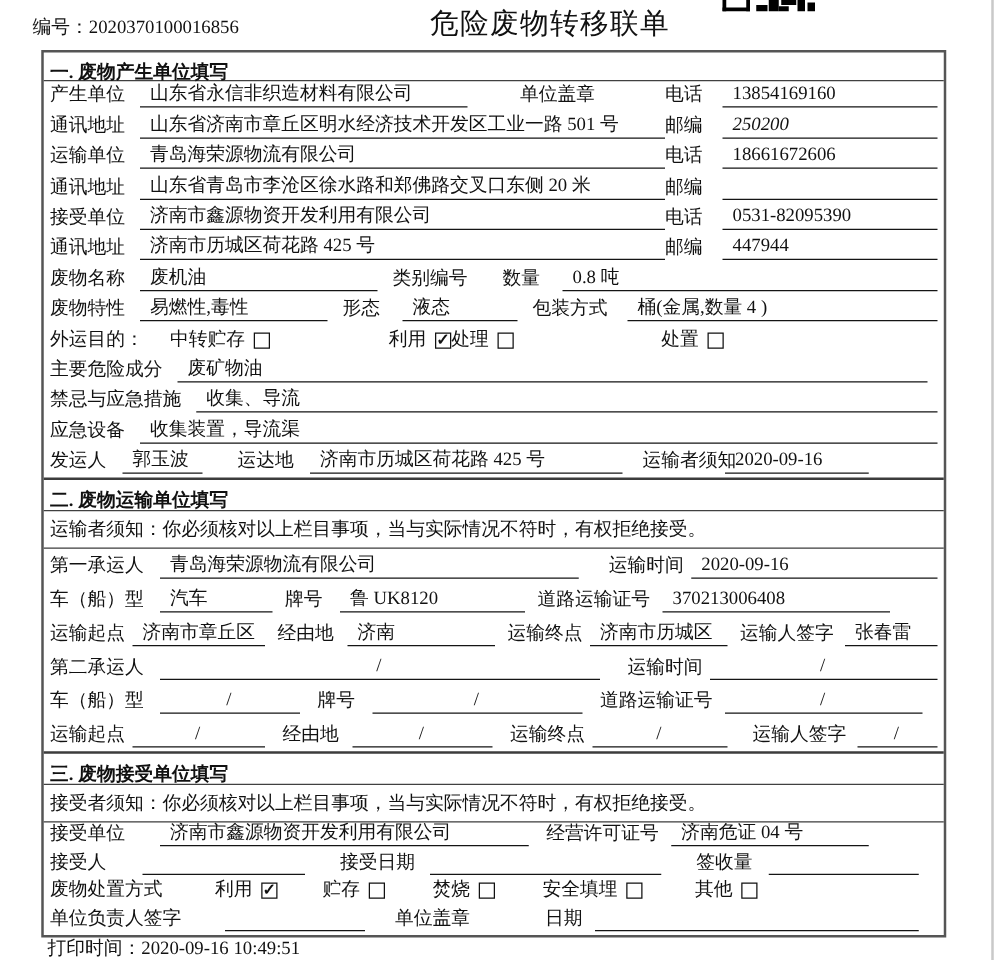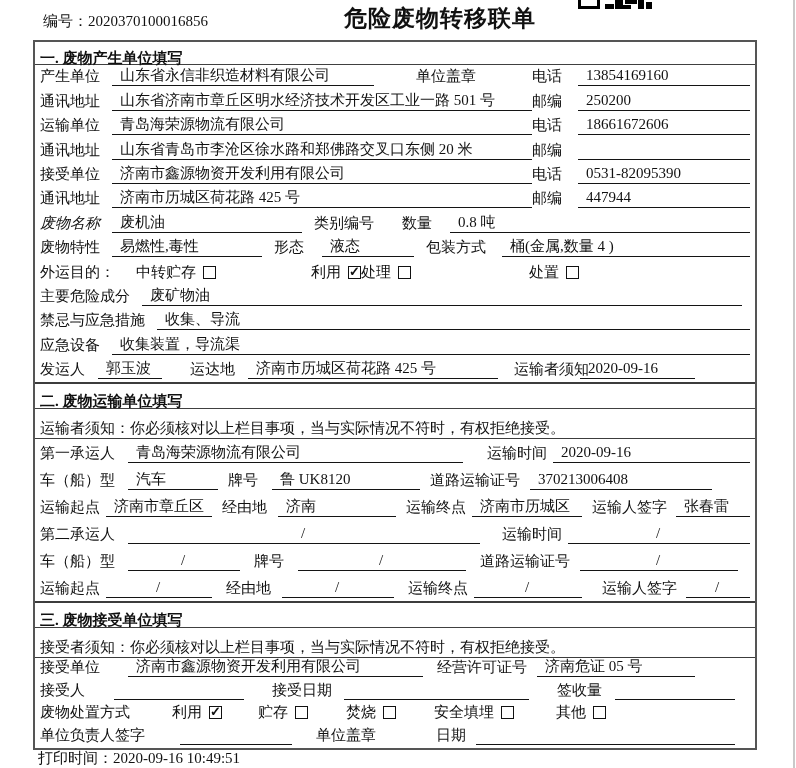--- a/index.html
+++ b/index.html
@@ -1,23 +1,23 @@
 <!DOCTYPE html>
 <html><head>
 <meta charset="utf-8">
 <style>
   * { margin:0; padding:0; box-sizing:border-box; }
   html,body { width:796px; height:768px; background:#fff; overflow:hidden; position:relative;
     font-family:"Liberation Serif","DejaVu Serif",serif; color:#111; }
   .page-edge { position:absolute; left:793px; top:0; width:2px; height:768px; background:#c9c9c9; }
 
   .doc-header { position:absolute; left:0; top:0; width:796px; height:40px; }
-  .serial { position:absolute; left:43px; top:12px; font-size:15px; white-space:nowrap; }
+  .serial { position:absolute; left:26px; top:12px; font-size:15px; white-space:nowrap; }
   .title { position:absolute; left:0; top:3px; width:100%; text-align:center; padding-left:84px;
-    font-size:23px; font-weight:bold; letter-spacing:1px; }
+    font-size:23px; font-weight:normal; letter-spacing:1px; }
   .qr { position:absolute; left:578px; top:0; width:74px; height:10px; }
   .qr div { position:absolute; background:#000; }
   .qr .q0 { left:0; top:0; width:22px; height:9px; background:transparent;
     border:3px solid #000; border-top:none; }
   .qr .q1 { left:27px; top:4px; width:9px; height:5px; }
   .qr .q2 { left:37px; top:0;  width:8px; height:9px; }
   .qr .q3 { left:47px; top:0;  width:12px; height:4px; }
   .qr .q4 { left:45px; top:5px; width:8px; height:4px; }
   .qr .q5 { left:60px; top:0;  width:6px; height:9px; }
   .qr .q6 { left:68px; top:2px; width:6px; height:7px; }
@@ -25,21 +25,21 @@
   .form { position:absolute; left:33px; top:40px; width:724px; border:2px solid #555; background:#fff; }
   .sec2, .sec3 { border-top:2px solid #3c3c3c; }
   .sec-h { font-weight:bold; font-size:15px; line-height:19px; height:23px; padding:7px 5px;
     border-bottom:1px solid #404040; white-space:nowrap; }
   .sec2 .sec-h, .sec3 .sec-h { height:25px; line-height:21px; }
 
   .row { display:flex; align-items:flex-end; padding:0 5px 3px 5px; overflow:hidden; }
   .sec1 .row { height:24.4px; }
   .sec2 .row { height:27px; }
   .sec3 .row { height:22.4px; }
-  .row.note { height:30px; align-items:flex-end; border-bottom:1px solid #3c3c3c; padding-bottom:0; }
+  .row.note { height:30px; align-items:center; border-bottom:1px solid #3c3c3c; padding-bottom:0; }
   .row.note .lab { font-size:15px; }
 
   .lab, .txt { white-space:nowrap; font-size:15px; line-height:20px; flex-shrink:0; }
   .fld { border-bottom:1px solid #141414; font-size:15px; line-height:19px; height:20px;
     padding:0 2px 0 8px; white-space:nowrap; flex-shrink:0; overflow:visible; }
   .fld.ctr { text-align:center; padding-left:0; }
 
   .chk { display:flex; align-items:flex-end; flex-shrink:0; }
   .chklab { font-size:15px; line-height:20px; white-space:nowrap; }
   .box { width:13px; height:13px; border:1.5px solid #111; margin-left:7px; margin-bottom:3px;
@@ -71,21 +71,21 @@
         <span class="lab" style="width: 72px;">产生单位</span>
         <span class="fld" style="width: 262px;">山东省永信非织造材料有限公司</span>
         <span class="txt" style="margin-left: 42px;">单位盖章</span>
         <span class="lab" style="width: 46px; margin-left: auto;">电话</span>
         <span class="fld" style="width: 172px;">13854169160</span>
       </div>
       <div class="row">
         <span class="lab" style="width: 72px;">通讯地址</span>
         <span class="fld" style="width: 420px;">山东省济南市章丘区明水经济技术开发区工业一路 501 号</span>
         <span class="lab" style="width: 46px; margin-left: auto;">邮编</span>
-        <span class="fld" style="width: 172px;">250200</span>
+        <span class="fld" style="width: 172px; font-style: italic;">250200</span>
       </div>
       <div class="row">
         <span class="lab" style="width: 72px;">运输单位</span>
         <span class="fld" style="width: 420px;">青岛海荣源物流有限公司</span>
         <span class="lab" style="width: 46px; margin-left: auto;">电话</span>
         <span class="fld" style="width: 172px;">18661672606</span>
       </div>
       <div class="row">
         <span class="lab" style="width: 72px;">通讯地址</span>
         <span class="fld" style="width: 420px;">山东省青岛市李沧区徐水路和郑佛路交叉口东侧 20 米</span>
@@ -98,21 +98,21 @@
         <span class="lab" style="width: 46px; margin-left: auto;">电话</span>
         <span class="fld" style="width: 172px;">0531-82095390</span>
       </div>
       <div class="row">
         <span class="lab" style="width: 72px;">通讯地址</span>
         <span class="fld" style="width: 420px;">济南市历城区荷花路 425 号</span>
         <span class="lab" style="width: 46px; margin-left: auto;">邮编</span>
         <span class="fld" style="width: 172px;">447944</span>
       </div>
       <div class="row">
-        <span class="lab" style="width: 72px; font-style: italic;">废物名称</span>
+        <span class="lab" style="width: 72px;">废物名称</span>
         <span class="fld" style="width: 190px;">废机油</span>
         <span class="lab" style="width: 76px; margin-left: 12px;">类别编号</span>
         <span class="lab" style="width: 48px; margin-left: 12px;">数量</span>
         <span class="fld" style="flex: 1 1 auto;">0.8 吨</span>
       </div>
       <div class="row">
         <span class="lab" style="width: 72px;">废物特性</span>
         <span class="fld" style="width: 150px;">易燃性,毒性</span>
         <span class="lab" style="width: 48px; margin-left: 12px;">形态</span>
         <span class="fld" style="width: 92px;">液态</span>
@@ -215,21 +215,21 @@
     </div>
     <div class="section sec3">
       <div class="sec-h">三. 废物接受单位填写</div>
       <div class="row note">
         <span class="lab">接受者须知：你必须核对以上栏目事项，当与实际情况不符时，有权拒绝接受。</span>
       </div>
       <div class="row">
         <span class="lab" style="width: 88px;">接受单位</span>
         <span class="fld" style="width: 295px;">济南市鑫源物资开发利用有限公司</span>
         <span class="lab" style="width: 100px; margin-left: 14px;">经营许可证号</span>
-        <span class="fld" style="flex: 1 1 auto; margin-right: 55px;">济南危证 05 号</span>
+        <span class="fld" style="flex: 1 1 auto; margin-right: 55px;">济南危证 04 号</span>
       </div>
       <div class="row">
         <span class="lab" style="width: 58px;">接受人</span>
         <span class="fld" style="width: 130px; margin-left: 16px;"></span>
         <span class="lab" style="width: 72px; margin-left: 28px;">接受日期</span>
         <span class="fld" style="width: 185px;"></span>
         <span class="lab" style="width: 58px; margin-left: 28px;">签收量</span>
         <span class="fld" style="flex: 1 1 auto; margin-right: 15px;"></span>
       </div>
       <div class="row">

